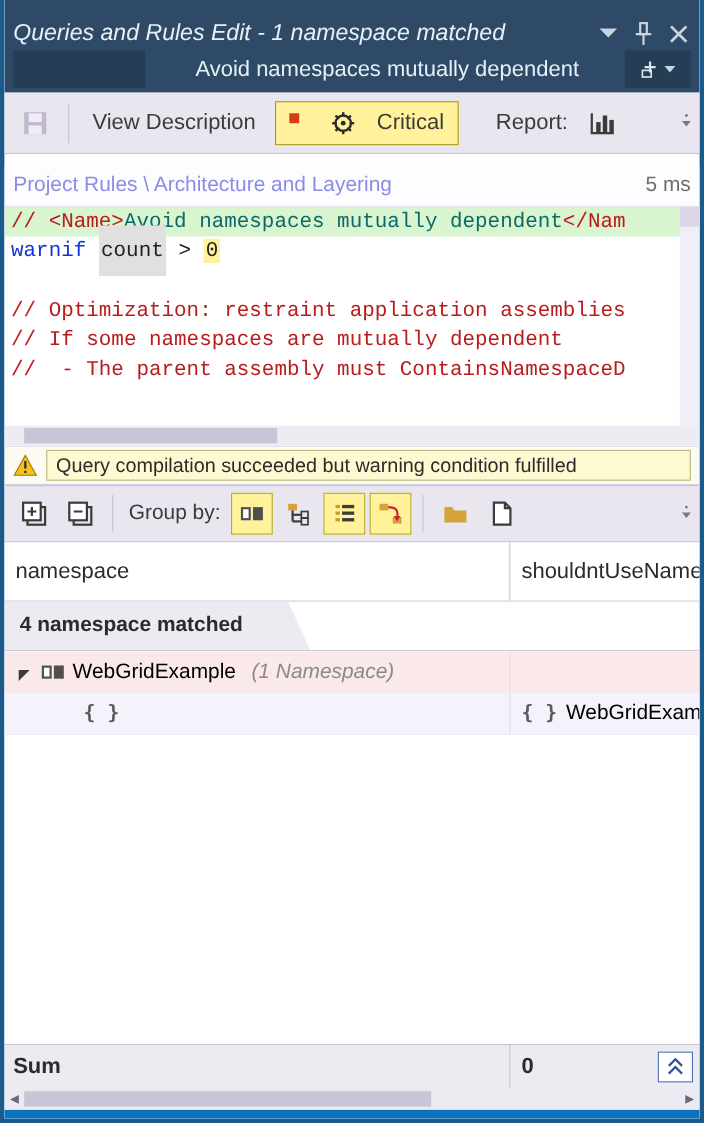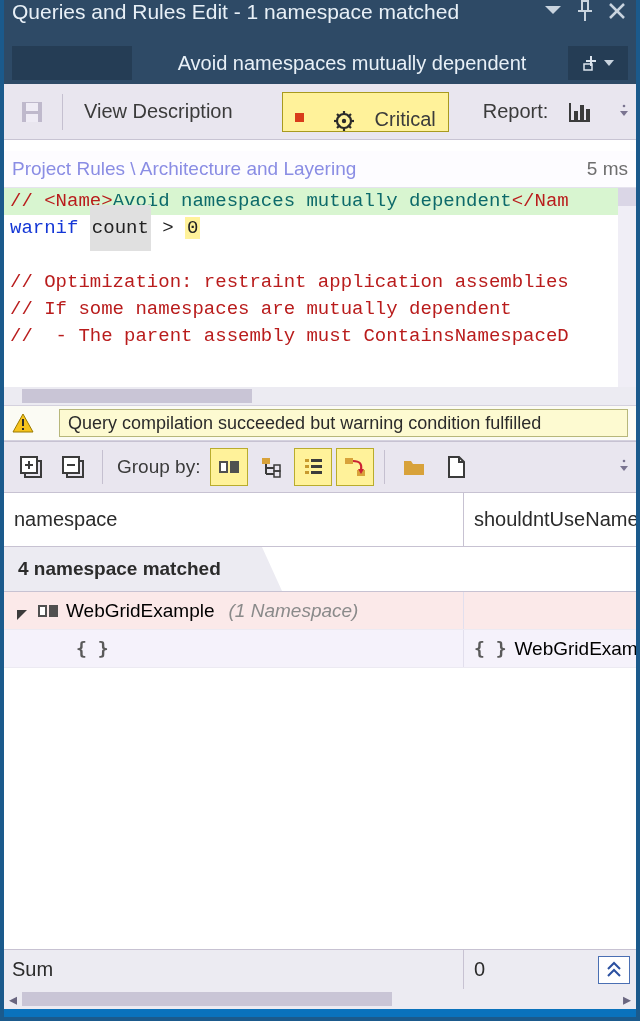--- a/index.html
+++ b/index.html
@@ -18,23 +18,24 @@
   .titlebar {
     background: #2e4a66;
     color: #e8f0f7;
     height: 84px;
     display: flex;
     flex-direction: column;
     position: relative;
   }
   .title-row1 {
     display: flex;
-    align-items: flex-start;
+    align-items: flex-end;
     height: 42px;
     padding: 0 8px;
+    font-style: italic;
   }
   .title-text { font-size: 21px; flex: 1; white-space: nowrap; }
   .title-icons { display: flex; gap: 10px; align-items: center; }
   .title-icon { width: 22px; height: 22px; display: flex; align-items: center; justify-content: center; cursor: pointer; color: #cdd9e4; }
   .title-row2 {
     display: flex; align-items: center; height: 42px; padding: 0 8px;
   }
   .rule-name-box {
     flex: 1; text-align: center; font-size: 20px; color: #e8f0f7;
     padding: 4px;
@@ -57,21 +58,21 @@
   }
   .tb-btn {
     height: 40px; padding: 0 10px; display: flex; align-items: center;
     justify-content: center; border: 1px solid transparent;
     font-size: 20px; color: #3b3b3b; cursor: pointer;
   }
   .tb-icon-btn { width: 40px; padding: 0; }
   .tb-sep { width: 1px; height: 36px; background: #c5c0d0; margin: 0 4px; }
   .critical-btn {
     border: 1px solid #a89a1f; background: #fff29a;
-    display: flex; align-items: flex-end; gap: 21px; padding: 0 12px; margin-left: 32px;
+    display: flex; align-items: center; gap: 21px; padding: 0 12px;
   }
   .crit-swatch { width:18px; height:18px; position:relative; }
   .crit-swatch::before { content:""; position:absolute; top:0; left:0; width:9px; height:9px; background:#d93c1a; }
   .gear-icon svg { display:block; }
   .report-label { font-size: 20px; color: #3b3b3b; margin-left: 28px; }
   .chart-icon { margin-left: 6px; }
   .chevron-tiny { margin-left: auto; color:#7a7490; }
 
   
   .crumb-row {
@@ -96,21 +97,21 @@
   .cm-black { color: #222; }
   .hl-num { background: #fff29a; color: #222; padding: 0 2px; }
   .hl-count { background: #e0e0e0; color:#222; padding: 12px 2px;}
   .editor .vscroll { position:absolute; right:0; top:0; width:18px; height:calc(100% - 18px); background:#f0eef6;}
   .editor .vscroll-up { position:absolute; top:0; right:0; width:18px;height:18px; background:#dad6e6;}
   .editor .hscroll { position:absolute; bottom:0; left:0; right:0; height:18px; background:#ecebf2; display:flex; align-items:center;}
   .editor .hscroll .thumb { height:14px; background:#c9c5d6; margin-left:18px; width:230px; }
 
   
   .status-row {
-    height: 36px; display:flex; align-items:center; padding:0 8px; gap:25px;
+    height: 36px; display:flex; align-items:center; padding:0 8px; gap:8px;
     border-top: 1px solid #d4d1de; border-bottom: 1px solid #d4d1de;
     background: #fbfbf4;
   }
   .warn-icon { width: 22px; height:22px; }
   .status-box {
     flex:1; background:#fdfad1; border:1px solid #b7b77b; padding:2px 8px;
     font-size:18px; color:#2b2b2b; height:28px; display:flex; align-items:center;
   }
 
   
@@ -159,21 +160,21 @@
   .braces-icon { font-family: Consolas, monospace; font-weight:bold; color:#5a5a5a; font-size:18px;}
   .ns-count { color:#8a8a8a; font-style:italic; margin-left:6px;}
   .indent { width:52px; }
 
   .grid-body { flex:1; background:#fff; overflow:hidden; position:relative;}
 
   
   .sum-row {
     height:40px; display:flex; align-items:center;
     background:#ecebf2; border-top:1px solid #c7c2d2;
-    font-size:20px; color:#2b2b2b;
+    font-size:20px; color:#2b2b2b;font-weight:bold;
   }
   .sum-row .s1 { width:460px; padding-left:8px; border-right:1px solid #c7c2d2; height:100%; display:flex; align-items:center;}
   .sum-row .s2 { flex:1; padding-left:10px; height:100%; display:flex; align-items:center;}
   .sum-row .s3 { width:32px; height:28px; margin-right:6px; border:1px solid #4a6fb3; background:#fff; display:flex; align-items:center; justify-content:center; color:#2b50a0;}
 
   .bottom-scroll {
     height:20px; background:#ecebf2; display:flex; align-items:center;
   }
   .bottom-scroll .arrow { width:18px; text-align:center; color:#6a6680;}
   .bottom-scroll .track { flex:1; height:14px; background:#ecebf2; position:relative;}

